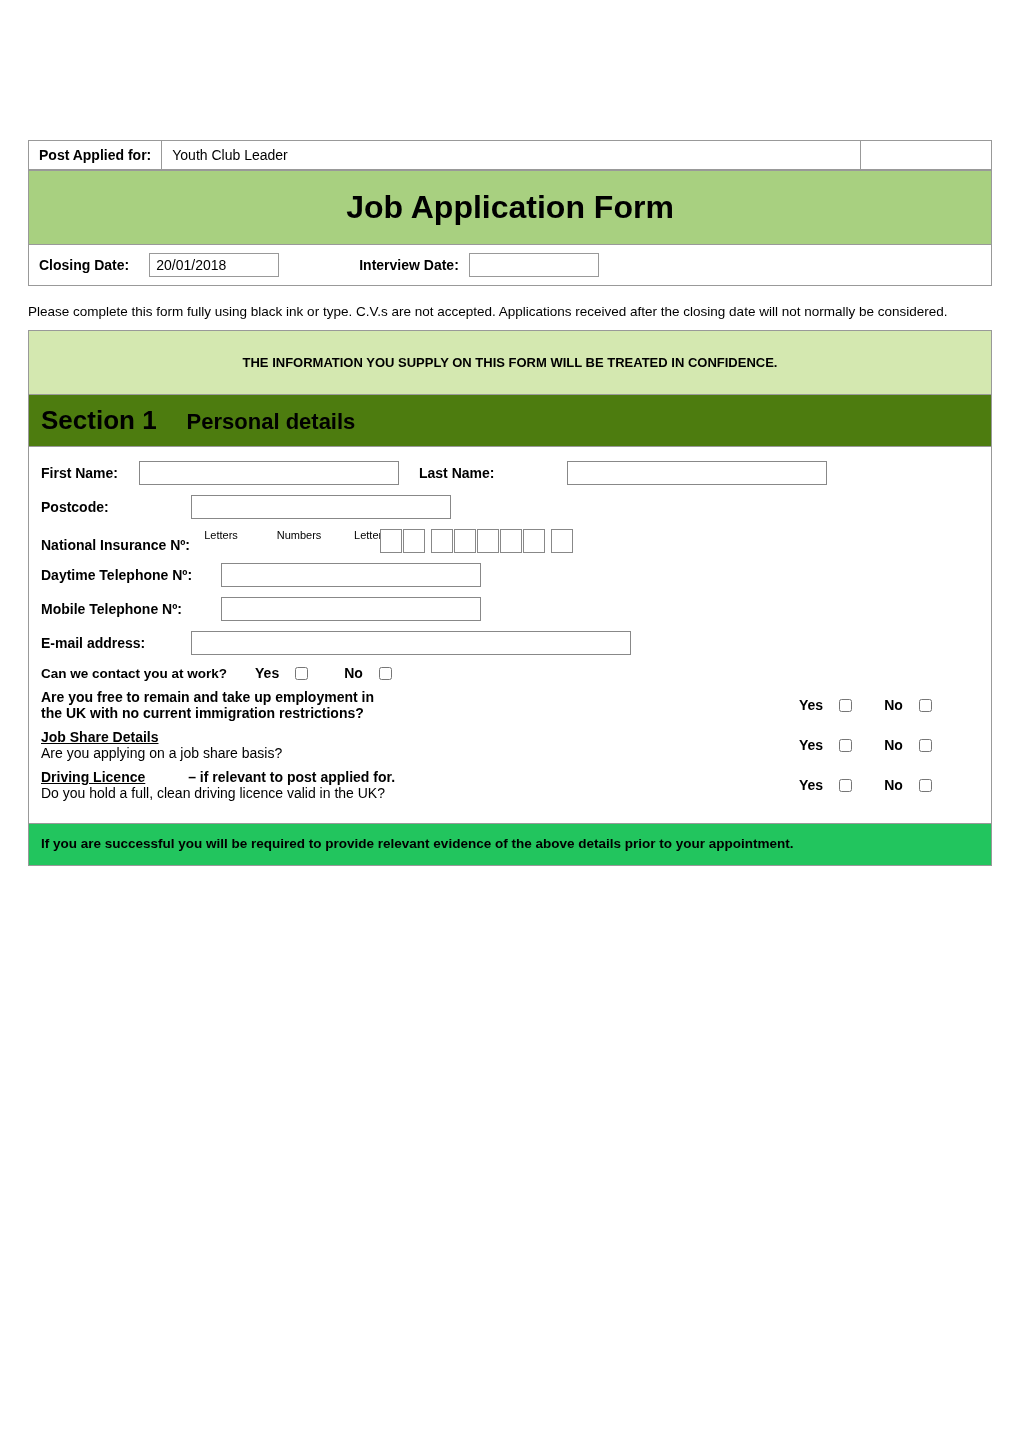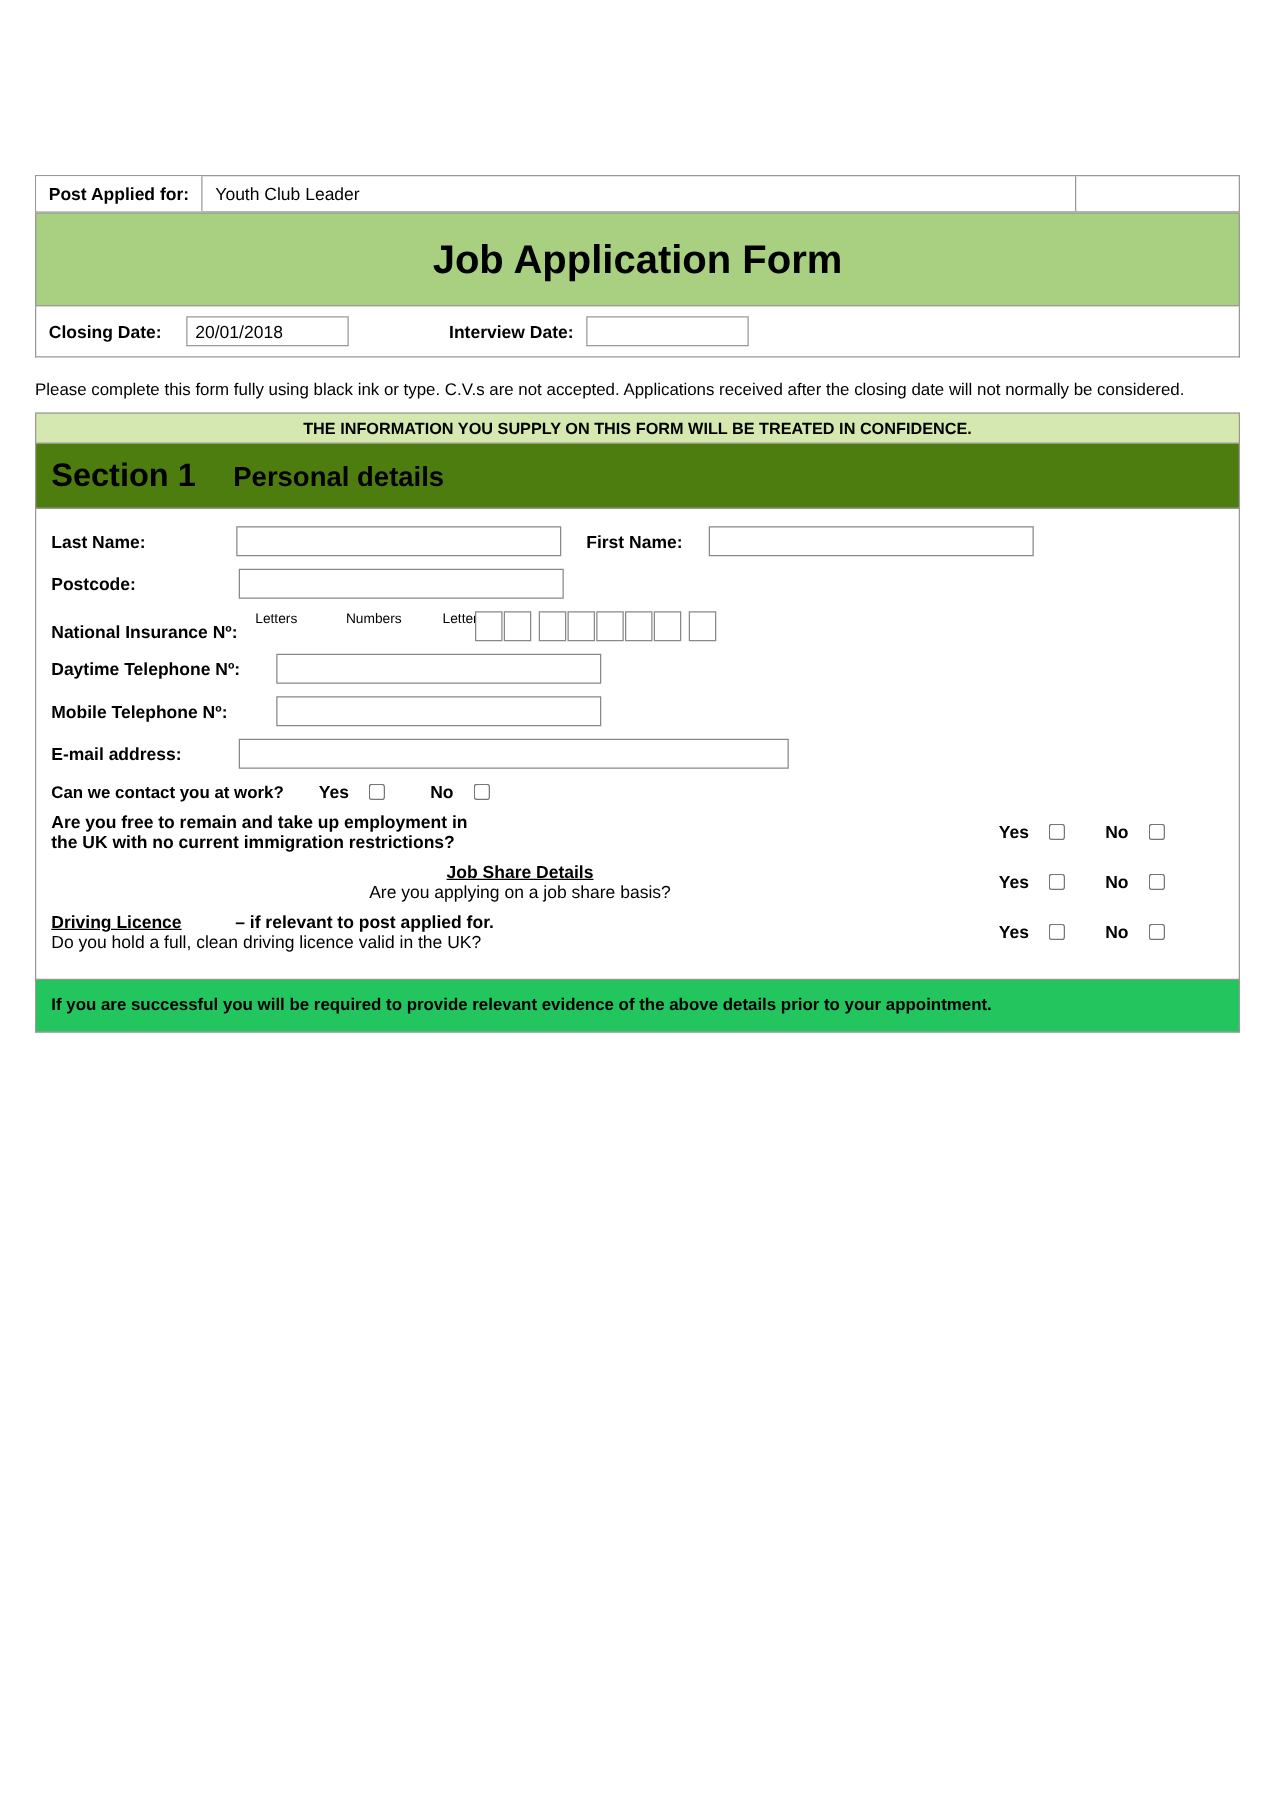--- a/index.html
+++ b/index.html
@@ -79,21 +79,21 @@
 
     .instructions {
       margin: 16px 0 8px 0;
       line-height: 1.5;
       font-size: 13.5px;
     }
 
     .confidence-bar {
       background: #d4e8b0;
       border: 1px solid #999;
-      padding: 4px 12px;
+      padding: 24px 12px;
       text-align: center;
       font-weight: bold;
       font-size: 13px;
       margin-bottom: 0;
     }
 
     .section-header {
       background: #4d7c0f;
       padding: 10px 12px;
       display: flex;
@@ -228,25 +228,25 @@
 
 <div class="section-header">
   <span class="section-num">Section 1</span>
   <span class="section-title">Personal details</span>
 </div>
 
 <div class="form-body">
 
   <div class="name-row">
     <div class="name-group">
+      <span class="field-label" style="min-width:90px;">First Name:</span>
+      <input type="text" class="field-input medium" style="">
+    </div>
+    <div class="name-group">
       <span class="field-label">Last Name:</span>
-      <input type="text" class="field-input medium" style="">
-    </div>
-    <div class="name-group">
-      <span class="field-label" style="min-width:90px;">First Name:</span>
       <input type="text" class="field-input medium" style="">
     </div>
   </div>
 
 
   <div class="field-row">
     <span class="field-label">Postcode:</span>
     <input type="text" class="field-input medium" style="">
   </div>
 
@@ -307,21 +307,21 @@
     </div>
     <div class="yn-options">
       <span class="checkbox-label">Yes</span>
       <input type="checkbox" style="">
       <span style="margin-left:16px;" class="checkbox-label">No</span>
       <input type="checkbox" style="">
     </div>
   </div>
 
   <div class="yn-row" style="align-items:center;">
-    <div style="flex:1;text-align:center;">
+    <div style="flex:1;">
       <span style="font-weight:bold; text-decoration:underline;">Job Share Details</span><br>
       <span>Are you applying on a job share basis?</span>
     </div>
     <div class="yn-options">
       <span class="checkbox-label">Yes</span>
       <input type="checkbox" style="">
       <span style="margin-left:16px;" class="checkbox-label">No</span>
       <input type="checkbox" style="">
     </div>
   </div>

